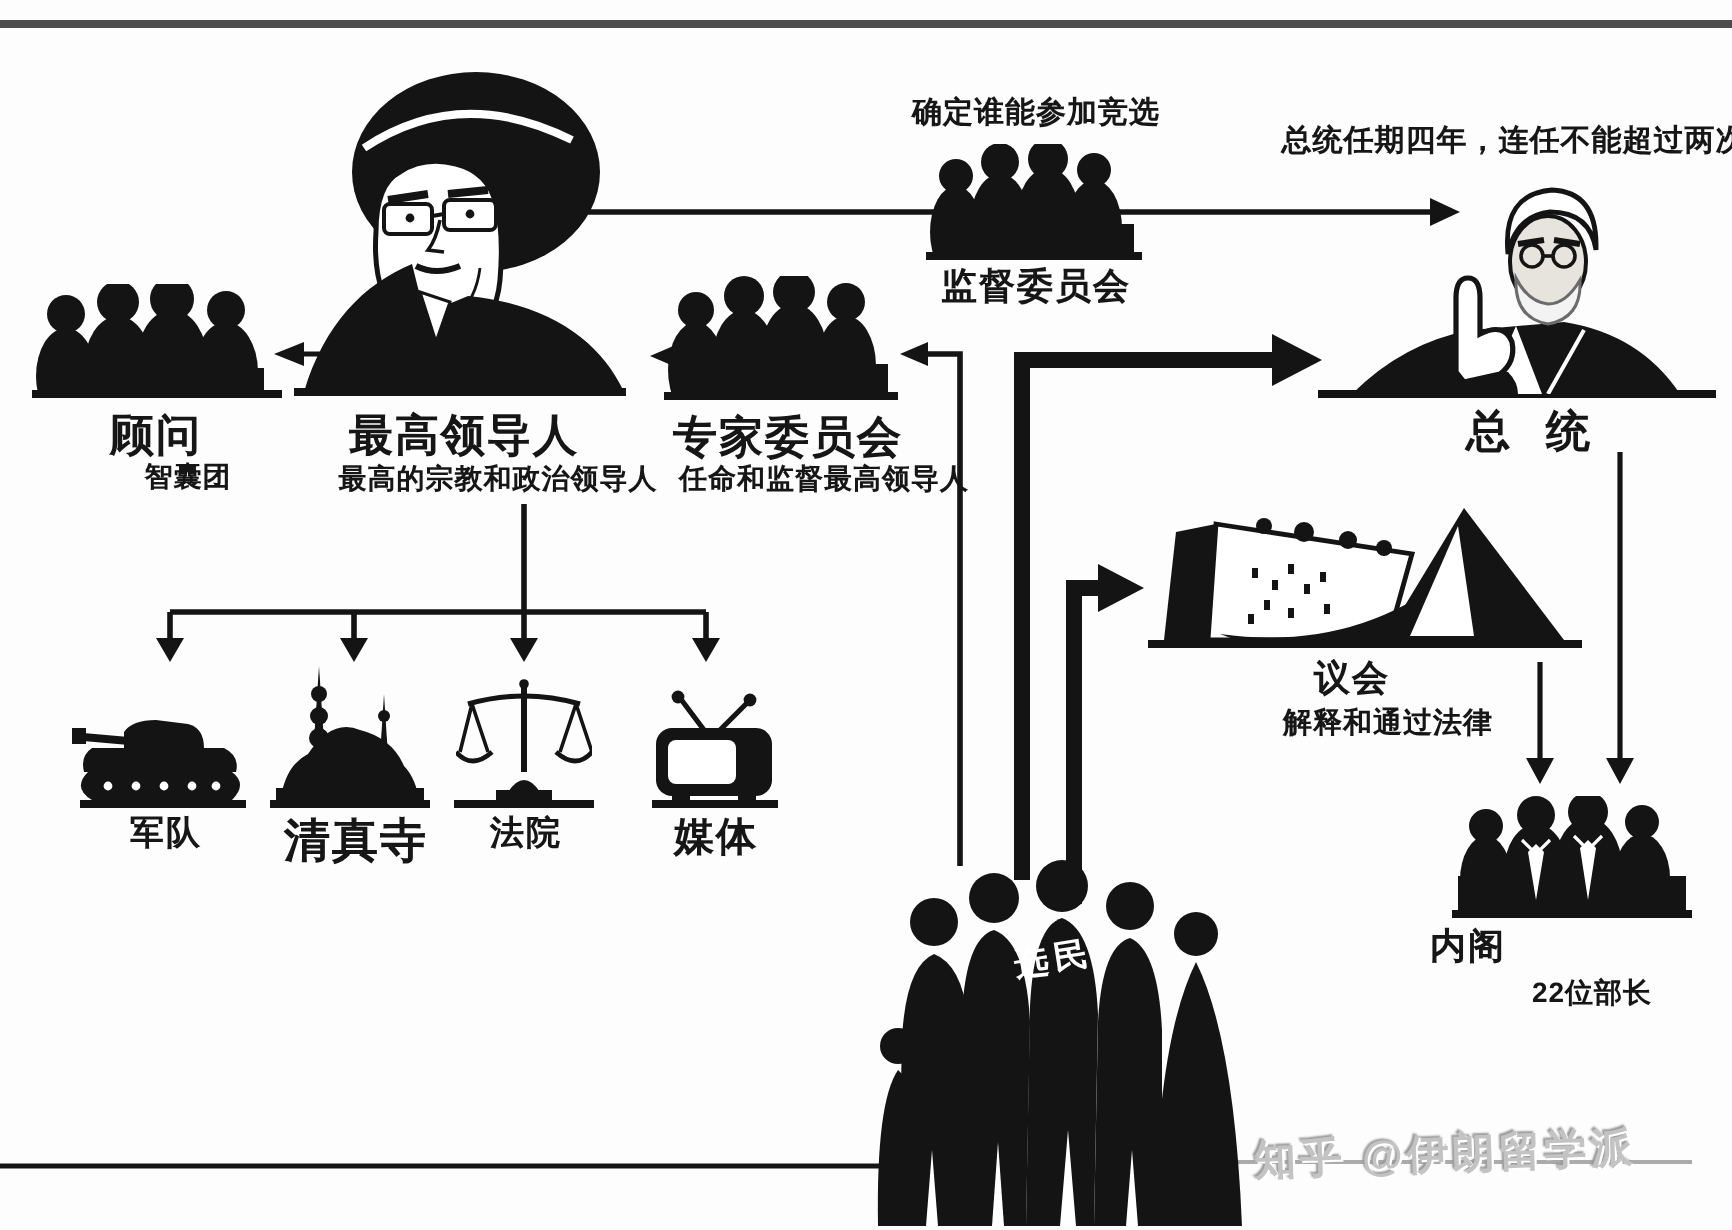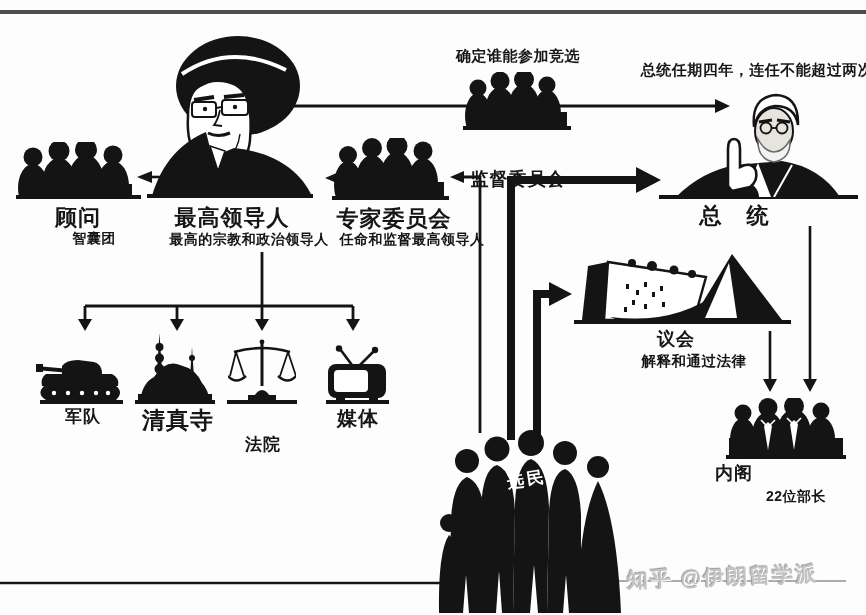--- a/index.html
+++ b/index.html
@@ -322,33 +322,33 @@
   <div class="lbl lbl-main" style="left:78px;top:203px;">顾问</div>
   <div class="lbl lbl-sub" style="left:78px;top:230px;">智囊团</div>
 
   <div class="lbl lbl-main" style="left:232px;top:203px;">最高领导人</div>
   <div class="lbl lbl-main" style="left:394px;top:204px;">专家委员会</div>
 
   <div class="lbl lbl-sub" style="left:233px;top:231px;">最高的宗教和政治领导人</div>
   <div class="lbl lbl-note" style="left:518px;top:47px;">确定谁能参加竞选</div>
 
   <div class="lbl lbl-sub" style="left:396px;top:231px;">任命和监督最高领导人</div>
-  <div class="lbl lbl-main" style="left:518px;top:131px;font-size:18px;margin-top:36px;">监督委员会</div>
+  <div class="lbl lbl-main" style="left:518px;top:131px;font-size:18px;">监督委员会</div>
 
   <div class="lbl lbl-note" style="left:757px;top:61px;">总统任期四年，连任不能超过两次</div>
-  <div class="lbl lbl-main" style="left:737px;top:201px;letter-spacing:6px;font-family:Liberation Mono, monospace;">总 统</div>
+  <div class="lbl lbl-main" style="left:767px;top:201px;letter-spacing:6px;">总 统</div>
 
   <div class="lbl lbl-main" style="left:676px;top:327px;font-size:18px;">议会</div>
   <div class="lbl lbl-sub" style="left:678px;top:352px;font-size:14.5px;">解释和通过法律</div>
 
   <div class="lbl lbl-main" style="left:734px;top:461px;font-size:18px;text-align:right;">内阁</div>
   <div class="lbl lbl-sub" style="left:780px;top:488px;">22位部长</div>
 
   <div class="voters-text" style="left:527px;top:468px;">选民</div>
 
   <div class="lbl lbl-main" style="left:83px;top:405px;font-size:17px;">军队</div>
   <div class="lbl lbl-main" style="left:178px;top:405px;font-size:23px;">清真寺</div>
-  <div class="lbl lbl-main" style="left:263px;top:405px;font-size:17px;margin-top:28px;">法院</div>
+  <div class="lbl lbl-main" style="left:263px;top:405px;font-size:17px;">法院</div>
   <div class="lbl lbl-main" style="left:358px;top:405px;font-size:20px;">媒体</div>
 
   <div class="watermark">知乎 @伊朗留学派</div>
 
 </div>
 
 </body></html>

